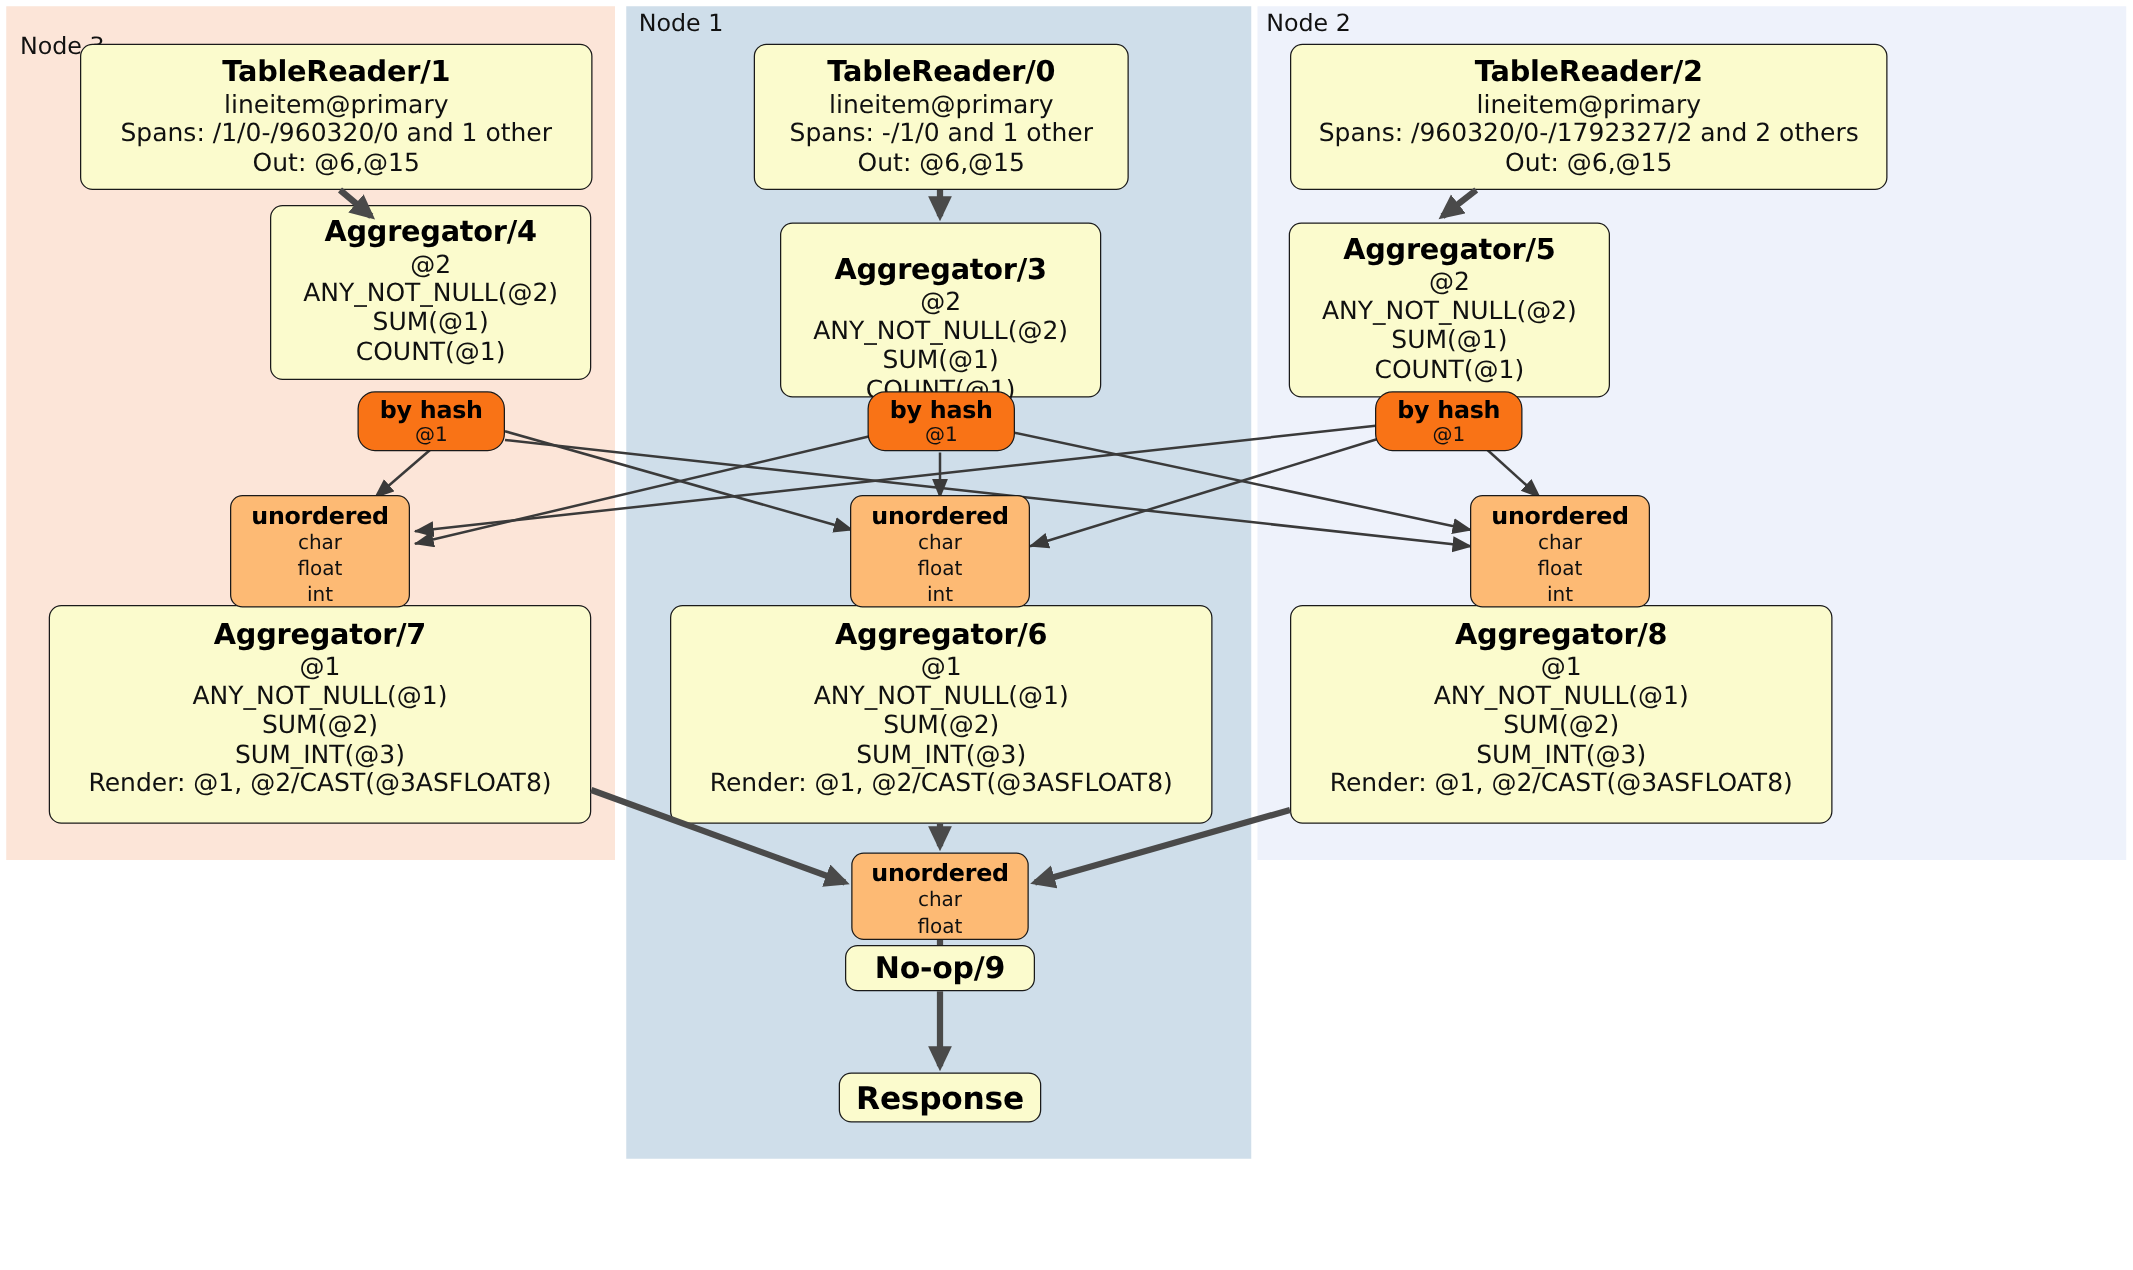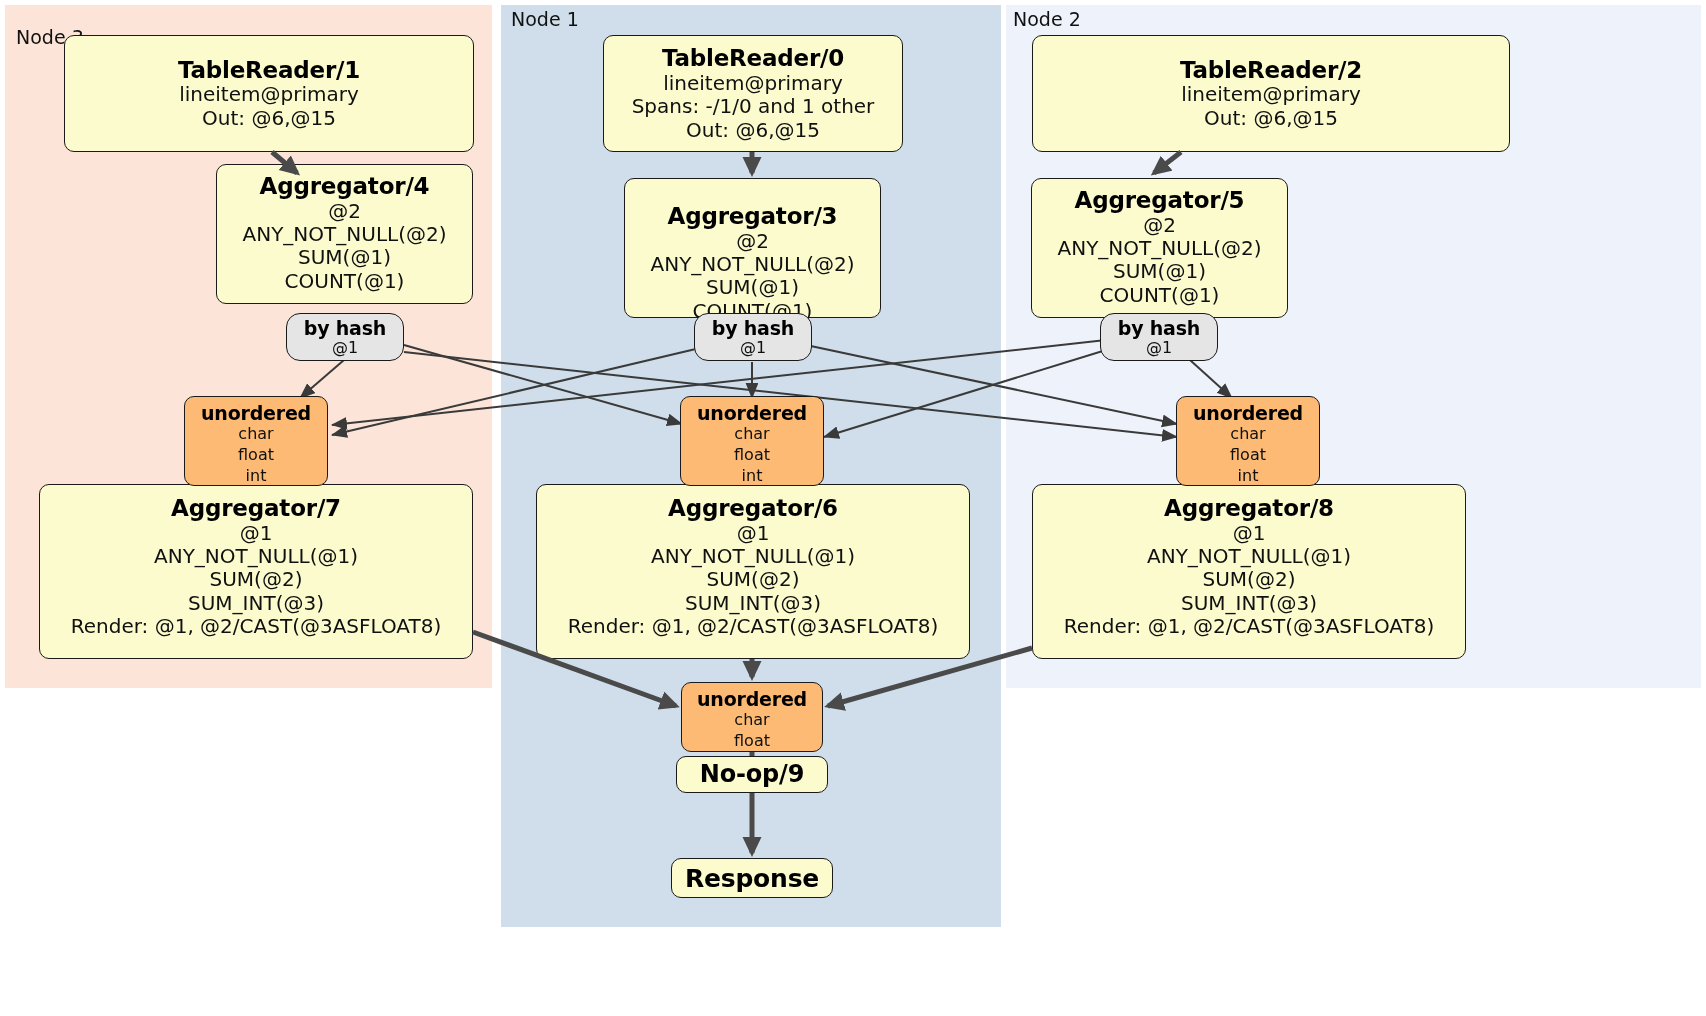--- a/index.html
+++ b/index.html
@@ -42,21 +42,21 @@
     justify-content: center;
     text-align: center;
     border: 1.6px solid #1a1a1a;
     z-index: 5;
   }
   .proc {
     background: #fbfbcd;
     border-radius: 10px;
   }
   .router {
-    background: #e5e5e5;
+    background: #f97316;
     border-radius: 14px;
   }
   .receiver {
     background: #fdba74;
     border-radius: 10px;
   }
   .title {
     font-weight: bold;
     font-size: 23px;
     color: #000000;
@@ -134,33 +134,35 @@
 
       <path class="thin-edge" d="M 1106,340 L 332,425" marker-end="url(#arrow-thin)"></path>
       <path class="thin-edge" d="M 1106,350 L 824,437" marker-end="url(#arrow-thin)"></path>
       <path class="thin-edge" d="M 1190,360 L 1232,398" marker-end="url(#arrow-thin)"></path>
     </g>
   </svg>
 
   <div class="box proc" style="left:64px; top:35px; width:410px; height:117px;">
     <div class="title">TableReader/1</div>
     <div class="sub">lineitem@primary</div>
+    <div class="sub">Spans: /1/0-/960320/0 and 1 other</div>
     <div class="sub">Out: @6,@15</div>
   </div>
 
   <div class="box proc" style="left:603px; top:35px; width:300px; height:117px;">
     <div class="title">TableReader/0</div>
     <div class="sub">lineitem@primary</div>
     <div class="sub">Spans: -/1/0 and 1 other</div>
     <div class="sub">Out: @6,@15</div>
   </div>
 
   <div class="box proc" style="left:1032px; top:35px; width:478px; height:117px;">
     <div class="title">TableReader/2</div>
     <div class="sub">lineitem@primary</div>
+    <div class="sub">Spans: /960320/0-/1792327/2 and 2 others</div>
     <div class="sub">Out: @6,@15</div>
   </div>
 
   <div class="box proc" style="left:216px; top:164px; width:257px; height:140px; justify-content:flex-start; padding-top:8px;">
     <div class="title">Aggregator/4</div>
     <div class="sub">@2</div>
     <div class="sub">ANY_NOT_NULL(@2)</div>
     <div class="sub">SUM(@1)</div>
     <div class="sub">COUNT(@1)</div>
   </div>

